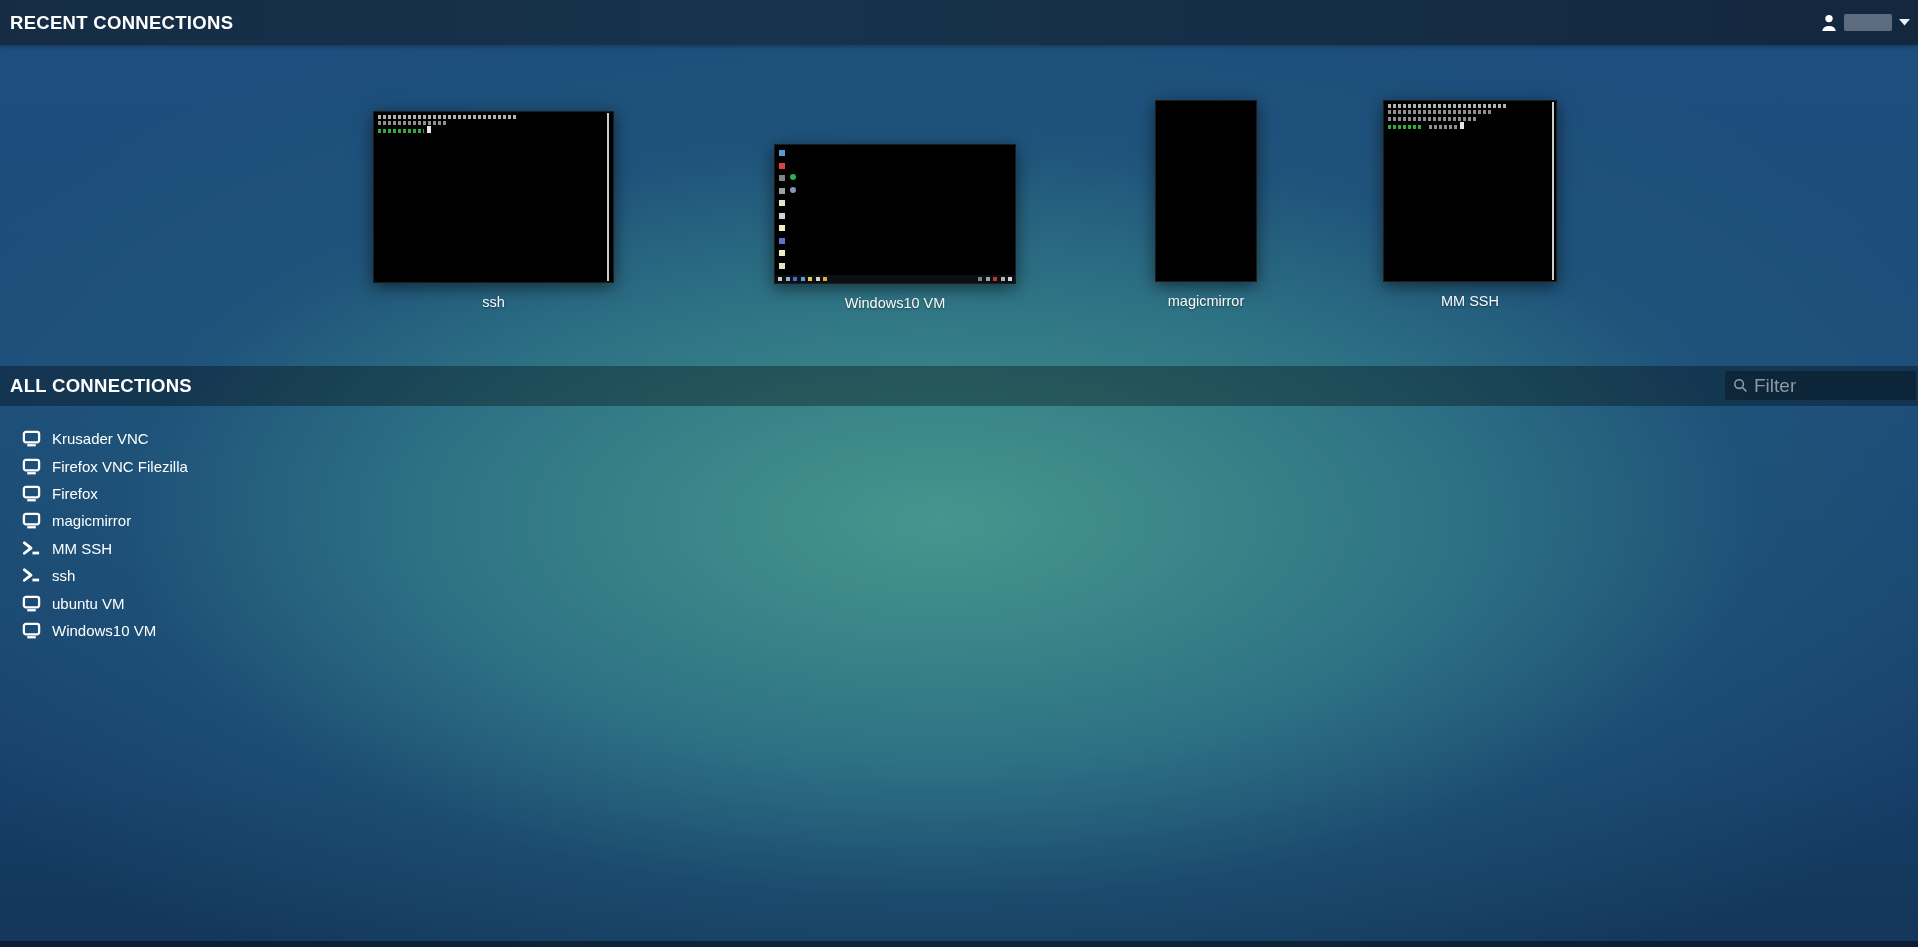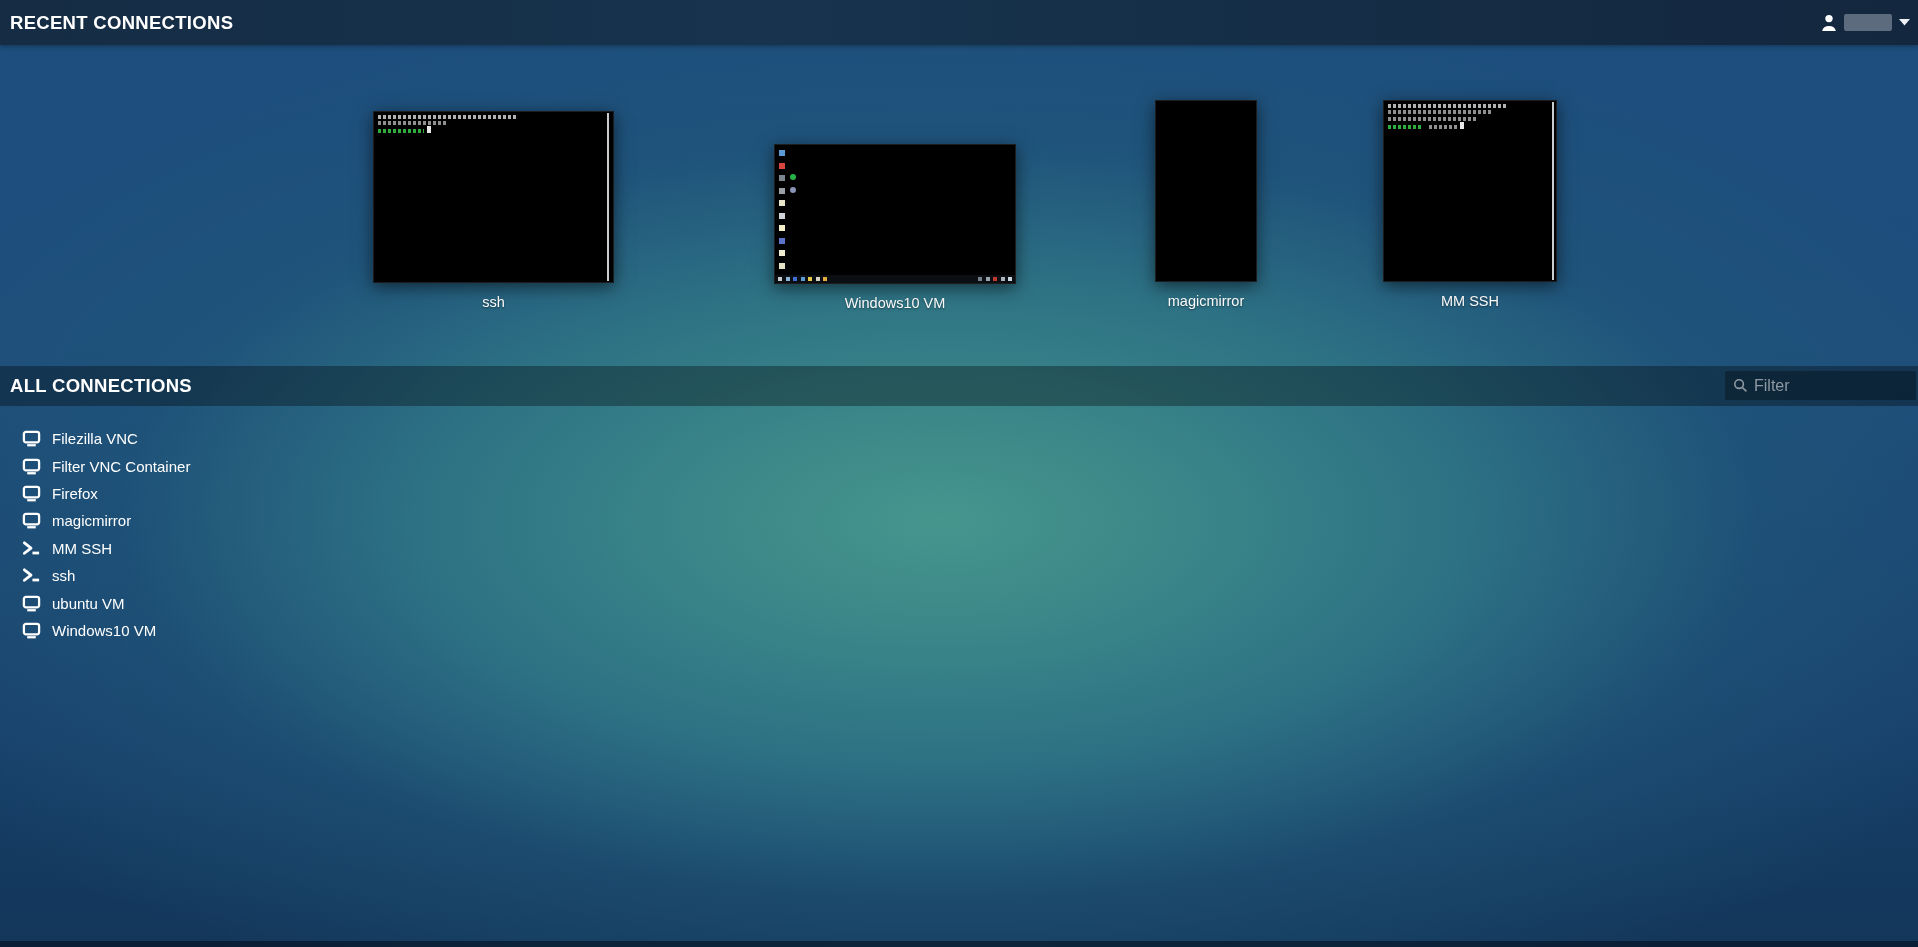--- a/index.html
+++ b/index.html
@@ -51,21 +51,21 @@
   .taskbar .sp { flex:1; }
   
   .section-bar { position:absolute; left:0; top:366px; width:1918px; height:40px;
     background:rgba(0,0,0,.33); display:flex; align-items:center; }
   .section-bar h2 { color:#fff; font-size:18.5px; font-weight:bold; letter-spacing:.3px;
     padding-left:10px; }
   .filterbox { position:absolute; right:2px; top:5px; width:191px; height:29px;
     background:rgba(0,0,0,.30); border-radius:2px; display:flex; align-items:center;
     padding:0 8px; gap:6px; }
   .filterbox input { flex:1; background:transparent; border:none; outline:none;
-    color:#cfd8de; font-size:16px; font-family:"Liberation Sans", sans-serif; min-width:0; }
+    color:#cfd8de; font-size:19px; font-family:"Liberation Sans", sans-serif; min-width:0; }
   .filterbox input::placeholder { color:#8d99a3; opacity:1; }
   .conn-list { position:absolute; left:0; top:425px; list-style:none; }
   .conn-list li { height:27.4px; display:flex; align-items:center; gap:11px;
     padding-left:22px; cursor:pointer; }
   .conn-list .lbl { color:#fff; font-size:15px; }
   .cicon { width:19px; height:17px; flex:0 0 19px; }
   .bottom-strip { position:absolute; left:0; bottom:0; width:1918px; height:6px;
     background:rgba(4,13,24,.55); }
 </style>
 </head>
@@ -167,28 +167,28 @@
       <input type="text" value="" placeholder="Filter" style="">
     </div>
   </div>
 
   <ul class="conn-list">
     <li>
       <svg class="cicon" viewBox="0 0 20 17">
         <rect x="2" y="1.5" width="16" height="11" rx="2.2" fill="none" stroke="#fff" stroke-width="2.4"></rect>
         <rect x="5.5" y="14.4" width="9" height="2.4" fill="#fff"></rect>
       </svg>
-      <span class="lbl">Filezilla VNC</span>
-    </li>
-    <li>
-      <svg class="cicon" viewBox="0 0 20 17">
-        <rect x="2" y="1.5" width="16" height="11" rx="2.2" fill="none" stroke="#fff" stroke-width="2.4"></rect>
-        <rect x="5.5" y="14.4" width="9" height="2.4" fill="#fff"></rect>
-      </svg>
-      <span class="lbl">Filter VNC Container</span>
+      <span class="lbl">Krusader VNC</span>
+    </li>
+    <li>
+      <svg class="cicon" viewBox="0 0 20 17">
+        <rect x="2" y="1.5" width="16" height="11" rx="2.2" fill="none" stroke="#fff" stroke-width="2.4"></rect>
+        <rect x="5.5" y="14.4" width="9" height="2.4" fill="#fff"></rect>
+      </svg>
+      <span class="lbl">Firefox VNC Filezilla</span>
     </li>
     <li>
       <svg class="cicon" viewBox="0 0 20 17">
         <rect x="2" y="1.5" width="16" height="11" rx="2.2" fill="none" stroke="#fff" stroke-width="2.4"></rect>
         <rect x="5.5" y="14.4" width="9" height="2.4" fill="#fff"></rect>
       </svg>
       <span class="lbl">Firefox</span>
     </li>
     <li>
       <svg class="cicon" viewBox="0 0 20 17">

